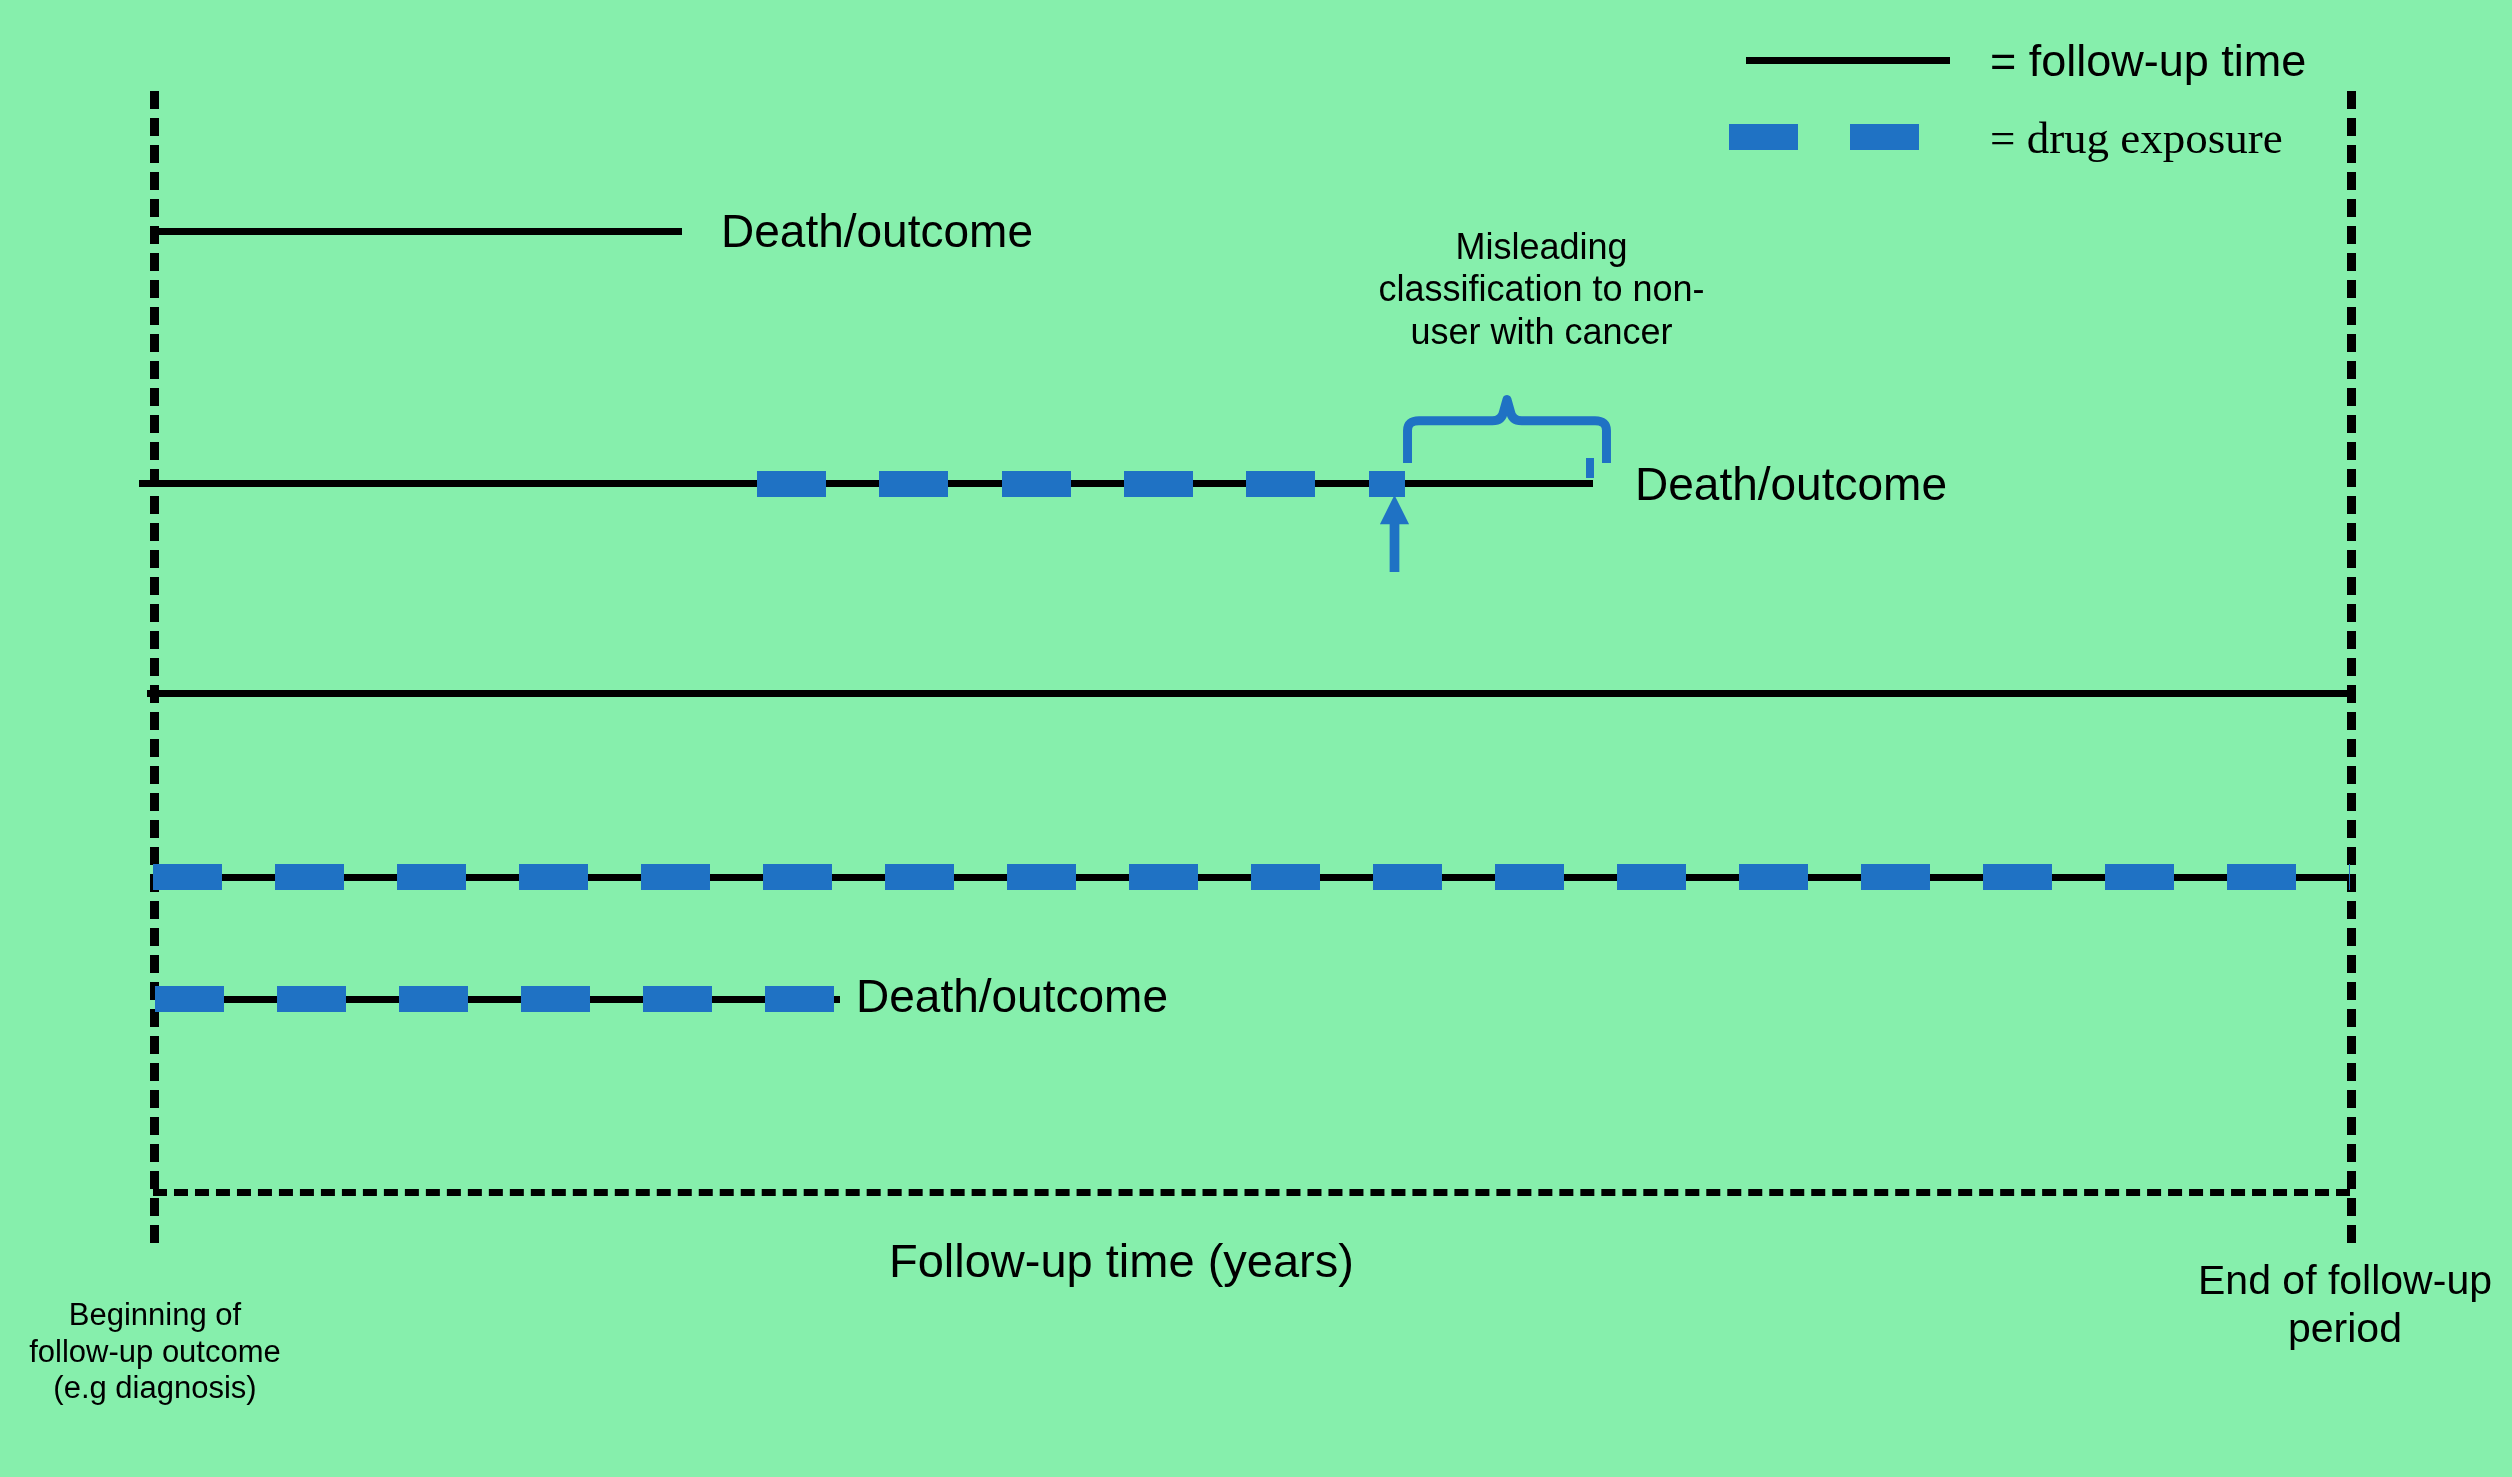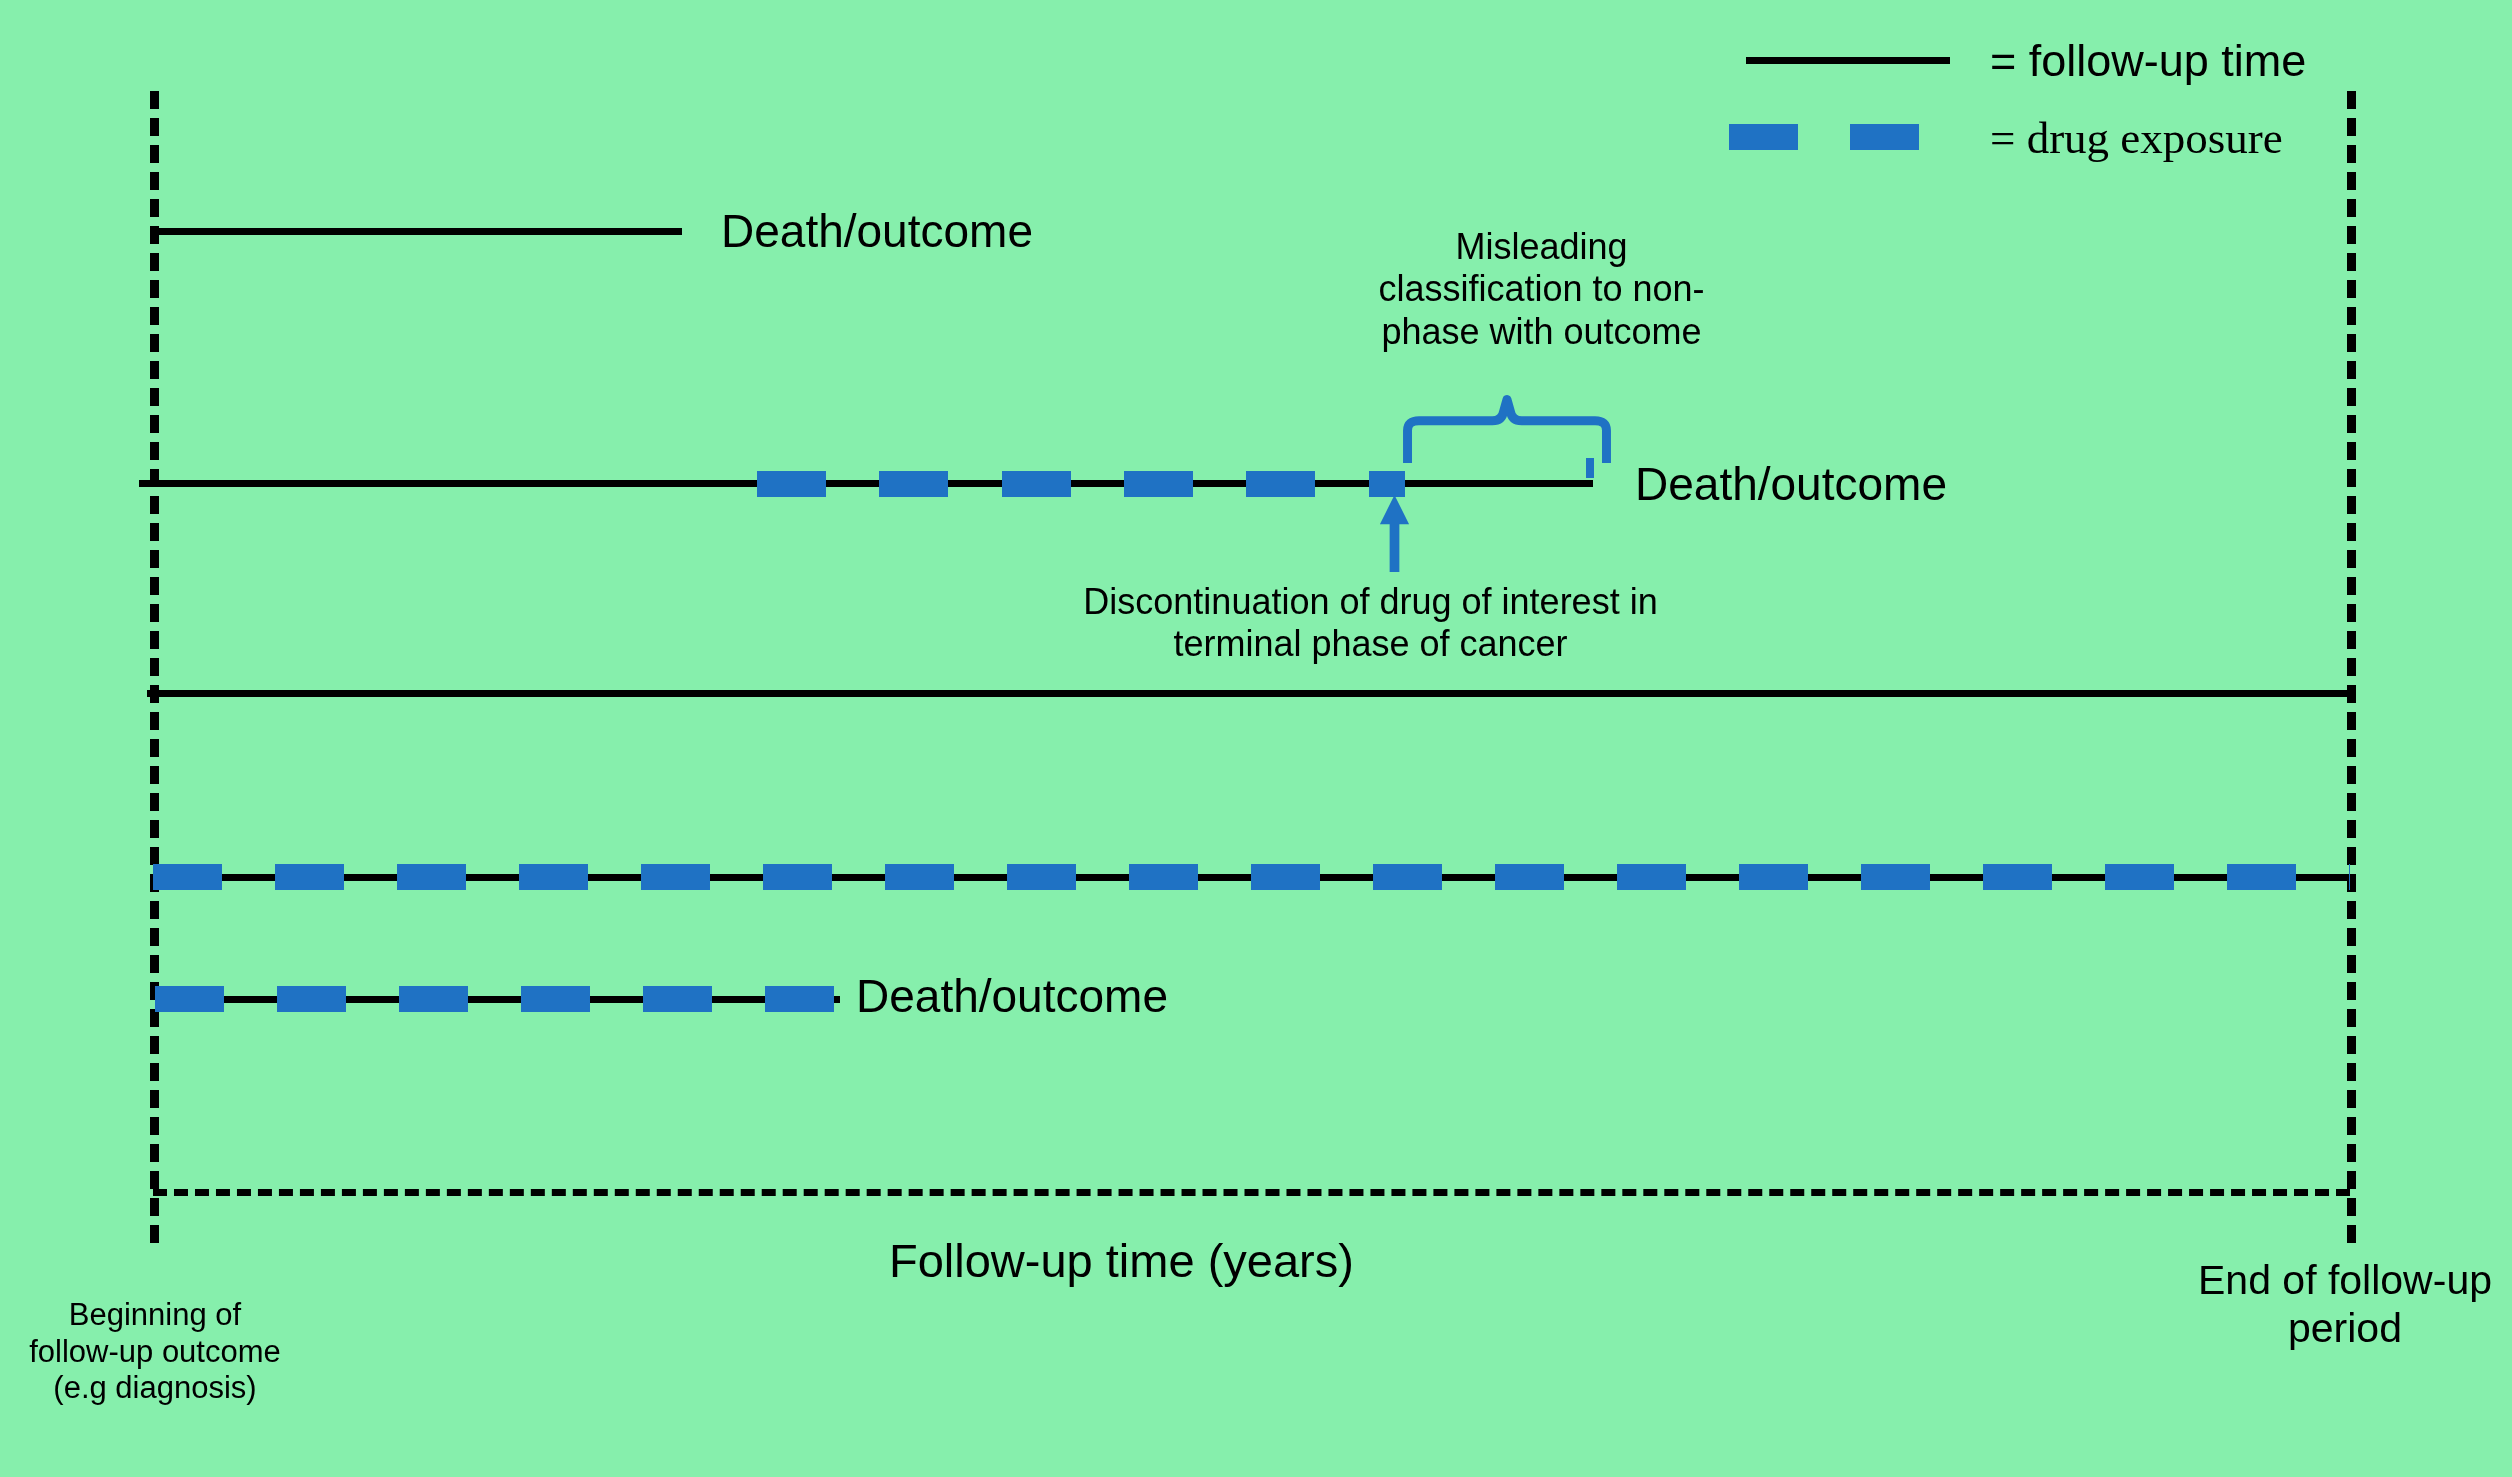--- a/index.html
+++ b/index.html
@@ -93,27 +93,26 @@
 
   <div class="blue-seg" style="left:1586px; top:458px; width:8.2px; height:19.6px;"></div>
 
   <div class="lbl" style="left:1635px; top:457px; font-size:46px;">Death/outcome</div>
 
   <svg class="brace-svg" width="212" height="82" viewBox="0 0 260 100" style="left:1401px; top:396px;">
     <path d="M 8,82 L 8,42 Q 8,30 22,30 L 112,30 Q 124,30 126,18 L 130,4
              L 134,18 Q 136,30 148,30 L 238,30 Q 252,30 252,42 L 252,82" fill="none" stroke="#1F72C4" stroke-width="11" stroke-linecap="butt" stroke-linejoin="round"></path>
   </svg>
 
-  <div class="lbl center" style="left:1305px; top:226px; width:473px; font-size:36px; white-space:normal;"><span>Misleading</span><br><span>classification to non-</span><br><span>phase with outcome</span></div>
+  <div class="lbl center" style="left:1305px; top:226px; width:473px; font-size:36px; white-space:normal;"><span>Misleading</span><br><span>classification to non-</span><br><span>user with cancer</span></div>
 
   <svg class="arrow-svg" width="49" height="77" viewBox="0 0 60 95" style="left:1370px; top:495px;">
     <path d="M 30,0 L 48,36 L 36,36 L 36,95 L 24,95 L 24,36 L 12,36 Z" fill="#1F72C4"></path>
   </svg>
 
-  <div class="lbl center" style="left:1044px; top:581px; width:653px; font-size:36px; white-space:normal;"><span>Discontinuation of drug of interest in</span><br><span>terminal phase of cancer</span></div>
 
   <div class="solid-line" style="left:147px; top:690px; width:2204px; height:7.3px;"></div>
 
   <div class="solid-line" style="left:153px; top:874px; width:2197px; height:7.3px;"></div>
   <div style="position:absolute; left:153px; top:864px; width:2197px; height:26px;
               background: repeating-linear-gradient(to right,
                 #1F72C4 0px, #1F72C4 69px,
                 rgba(0,0,0,0) 69px, rgba(0,0,0,0) 122px);"></div>
 
   <div class="solid-line" style="left:155px; top:996px; width:685px; height:7.3px;"></div>

